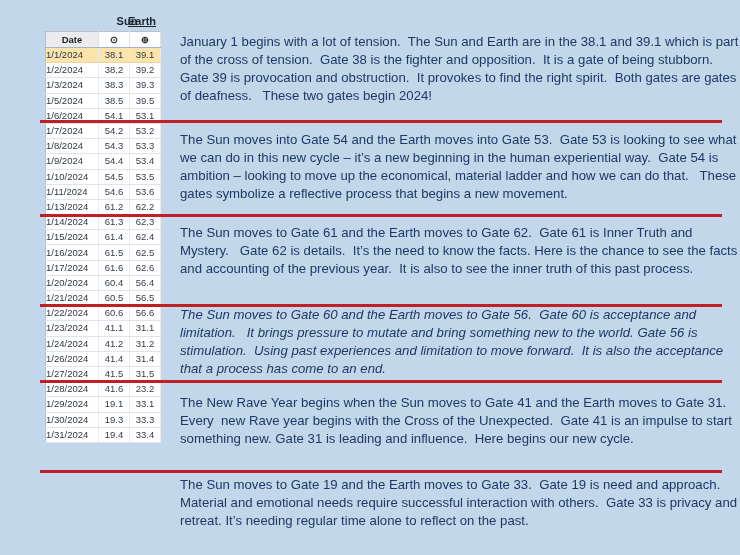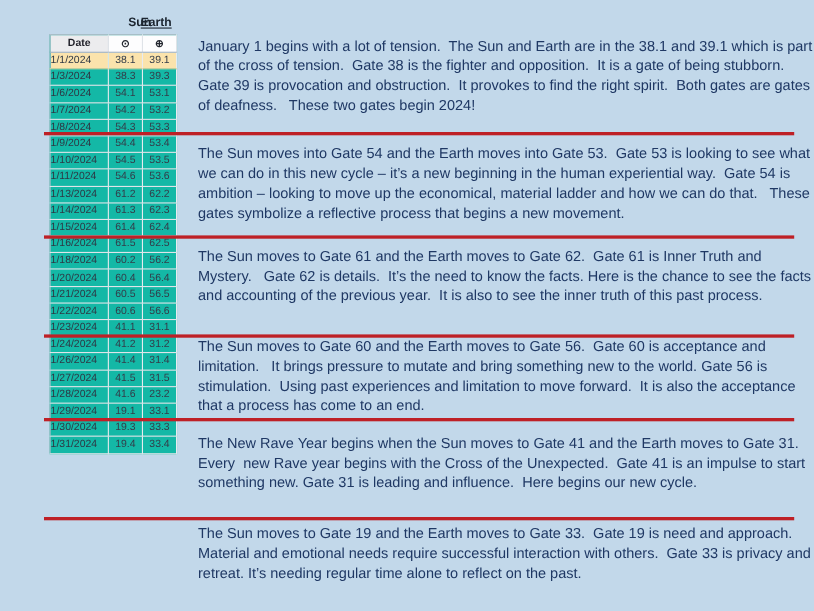--- a/index.html
+++ b/index.html
@@ -17,21 +17,21 @@
     font-size:11px;font-weight:bold;color:#1c2530;
     text-align:center;line-height:13px;
   }
   #sun-label{left:80px;width:30px;margin-left:32px;}
   #earth-label{left:125px;width:34px;text-decoration:underline;}
 
   
   table.gates{
     position:absolute;left:45px;top:31px;
     border-collapse:collapse;
-    background:#14b8a6;
+    background:#ffffff;
     border:1px solid #b6bfca;
     font-size:9.5px;color:#333c49;
     table-layout:fixed;
   }
   table.gates th{
     height:15px;padding:0;
     border-bottom:1px solid #a9b3c0;
     border-right:1px solid #dfe3e8;
     font-size:9.5px;
   }
@@ -78,25 +78,35 @@
         <th class="sym-h">⊕</th>
       </tr>
     </thead>
     <tbody id="table-body">
         <tr class="hl">
           <td class="date-c">1/1/2024</td>
           <td class="val-c">38.1</td>
           <td class="val-c">39.1</td>
         </tr>
         <tr>
+          <td class="date-c">1/2/2024</td>
+          <td class="val-c">38.2</td>
+          <td class="val-c">39.2</td>
+        </tr>
+        <tr>
           <td class="date-c">1/3/2024</td>
           <td class="val-c">38.3</td>
           <td class="val-c">39.3</td>
         </tr>
         <tr>
+          <td class="date-c">1/5/2024</td>
+          <td class="val-c">38.5</td>
+          <td class="val-c">39.5</td>
+        </tr>
+        <tr>
           <td class="date-c">1/6/2024</td>
           <td class="val-c">54.1</td>
           <td class="val-c">53.1</td>
         </tr>
         <tr>
           <td class="date-c">1/7/2024</td>
           <td class="val-c">54.2</td>
           <td class="val-c">53.2</td>
         </tr>
         <tr>
@@ -133,23 +143,23 @@
           <td class="date-c">1/15/2024</td>
           <td class="val-c">61.4</td>
           <td class="val-c">62.4</td>
         </tr>
         <tr>
           <td class="date-c">1/16/2024</td>
           <td class="val-c">61.5</td>
           <td class="val-c">62.5</td>
         </tr>
         <tr>
-          <td class="date-c">1/18/2024</td>
-          <td class="val-c">60.2</td>
-          <td class="val-c">56.2</td>
+          <td class="date-c">1/17/2024</td>
+          <td class="val-c">61.6</td>
+          <td class="val-c">62.6</td>
         </tr>
         <tr>
           <td class="date-c">1/20/2024</td>
           <td class="val-c">60.4</td>
           <td class="val-c">56.4</td>
         </tr>
         <tr>
           <td class="date-c">1/21/2024</td>
           <td class="val-c">60.5</td>
           <td class="val-c">56.5</td>
@@ -199,21 +209,21 @@
           <td class="val-c">19.4</td>
           <td class="val-c">33.4</td>
         </tr>
       </tbody>
   </table>
 
   <div id="sections">
       <div class="para" style="top: 33px;">January 1 begins with a lot of tension.  The Sun and Earth are in the 38.1 and 39.1 which is part of the cross of tension.  Gate 38 is the fighter and opposition.  It is a gate of being stubborn.  Gate 39 is provocation and obstruction.  It provokes to find the right spirit.  Both gates are gates of deafness.   These two gates begin 2024!</div>
       <div class="para" style="top: 131px;">The Sun moves into Gate 54 and the Earth moves into Gate 53.  Gate 53 is looking to see what we can do in this new cycle – it’s a new beginning in the human experiential way.  Gate 54 is ambition – looking to move up the economical, material ladder and how we can do that.   These gates symbolize a reflective process that begins a new movement.</div>
       <div class="para" style="top: 224px;">The Sun moves to Gate 61 and the Earth moves to Gate 62.  Gate 61 is Inner Truth and Mystery.   Gate 62 is details.  It’s the need to know the facts. Here is the chance to see the facts  and accounting of the previous year.  It is also to see the inner truth of this past process.</div>
-      <div class="para" style="top: 306px;">The Sun moves to Gate 60 and the Earth moves to Gate 56.  Gate 60 is acceptance and limitation.   It brings pressure to mutate and bring something new to the world. Gate 56 is stimulation.  Using past experiences and limitation to move forward.  It is also the acceptance that a process has come to an end.</div>
+      <div class="para" style="top: 306px; font-style: italic;">The Sun moves to Gate 60 and the Earth moves to Gate 56.  Gate 60 is acceptance and limitation.   It brings pressure to mutate and bring something new to the world. Gate 56 is stimulation.  Using past experiences and limitation to move forward.  It is also the acceptance that a process has come to an end.</div>
       <div class="para" style="top: 394px;">The New Rave Year begins when the Sun moves to Gate 41 and the Earth moves to Gate 31.  Every  new Rave year begins with the Cross of the Unexpected.  Gate 41 is an impulse to start something new. Gate 31 is leading and influence.  Here begins our new cycle.</div>
       <div class="para" style="top: 476px;">The Sun moves to Gate 19 and the Earth moves to Gate 33.  Gate 19 is need and approach.  Material and emotional needs require successful interaction with others.  Gate 33 is privacy and retreat. It’s needing regular time alone to reflect on the past.</div>
     </div>
   <div id="dividers">
       <div class="divider" style="top: 120px; background: rgb(190, 32, 38);"></div>
       <div class="divider" style="top: 214px; background: rgb(190, 32, 38);"></div>
       <div class="divider" style="top: 304px; background: rgb(190, 32, 38);"></div>
       <div class="divider" style="top: 380px; background: rgb(190, 32, 38);"></div>
       <div class="divider" style="top: 470px; background: rgb(190, 32, 38);"></div>
     </div>

